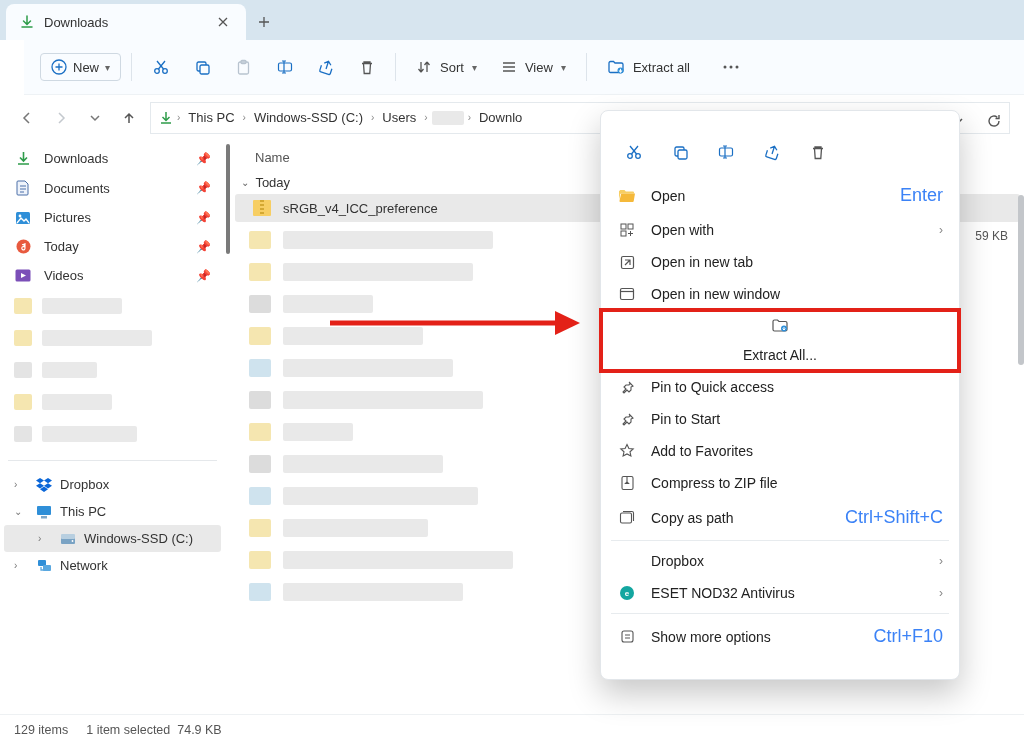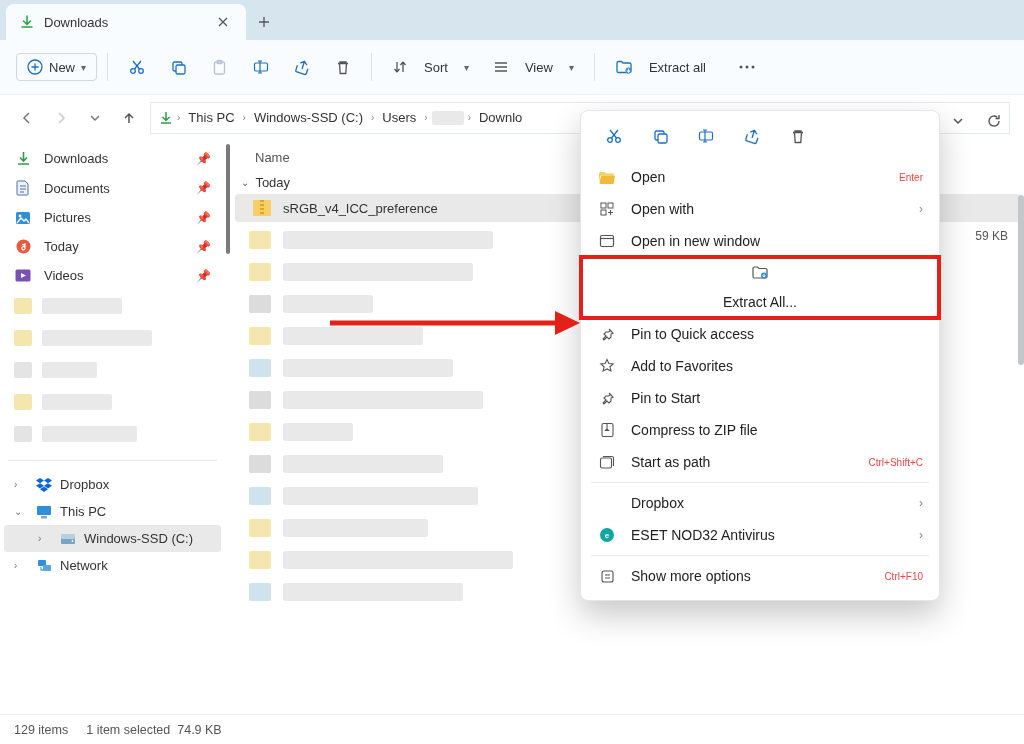--- a/index.html
+++ b/index.html
@@ -4,22 +4,22 @@
 <style>
   * { box-sizing: border-box; font-family: "Segoe UI", -apple-system, sans-serif; }
   body { margin: 0; width: 1024px; height: 744px; background: #fff; overflow: hidden; position: relative; font-size: 13px; color: #333; }
 
   .titlebar { height: 40px; background: #d7e5ef; display: flex; align-items: flex-end; }
   .tab { background: #f9fcff; display: flex; align-items: center; padding: 0 14px; height: 36px; border-radius: 8px 8px 0 0; margin-left: 6px; min-width: 240px; }
   .tab .icon { color: #2e9c4a; margin-right: 10px; }
   .tab-close { margin-left: auto; color: #444; padding: 3px; }
   .newtab { width: 36px; height: 36px; display: flex; align-items: center; justify-content: center; color: #444; }
 
-  .toolbar { height: 55px; background: #f9fcff; display: flex; align-items: center; padding: 0 16px; gap: 4px; border-bottom: 1px solid #eef2f5; }
-  .tb-btn { display: flex; align-items: center; gap: 16px; padding: 6px 10px; border-radius: 4px; color: #1a6fc4; justify-content: flex-end; }
+  .toolbar { height: 55px; background: #f9fcff; display: flex; align-items: center; padding: 0 16px; gap: 4px; border-bottom: 1px solid #eef2f5; margin-left: 24px; }
+  .tb-btn { display: flex; align-items: center; gap: 8px; padding: 6px 10px; border-radius: 4px; color: #1a6fc4; justify-content: flex-end; }
   .tb-btn.labeled { color: #333; }
   .tb-btn.labeled .icon { color: #1a6fc4; }
   .tb-btn.labeled-dark { color: #333; }
   .tb-btn.labeled-dark .icon { color: #555; }
   .tb-divider { width: 1px; height: 28px; background: #dde4eb; margin: 0 6px; }
   .new-btn { border: 1px solid #cfd9e2; border-radius: 4px; padding: 5px 10px; display: flex; align-items: center; gap: 6px; color: #333; }
   .new-btn .plus { color: #1a6fc4; font-size: 15px; }
   .chev { color: #666; font-size: 10px; }
 
   .addrbar { height: 45px; background: #fff; display: flex; align-items: center; padding: 0 14px; gap: 8px; }
@@ -59,27 +59,27 @@
   .row .ficon { width: 18px; height: 16px; background: #f7ce63; border-radius: 1px; position: relative; }
   .row .ficon.zip::after { content: ""; position: absolute; left: 7px; top: 0; width: 4px; height: 16px; background: repeating-linear-gradient(#d4a832 0 2px, #f7ce63 2px 4px); }
   .row-size { position: absolute; right: 16px; top: 89px; color: #555; font-size: 12px; }
   .row-redacted { height: 28px; margin: 4px 18px; display: flex; align-items: center; gap: 12px; }
   .row-redacted .blk { background: #e9e9e9; height: 18px; border-radius: 2px; }
   .row-redacted .blk.yellow { background: #f5e6b0; width: 22px; height: 18px; }
   .row-redacted .blk.blue { background: #cfe3ee; }
 
   .statusbar { position: absolute; bottom: 0; left: 0; right: 0; height: 30px; display: flex; align-items: center; padding: 0 14px; gap: 18px; color: #555; background: #fff; border-top: 1px solid #eef1f3; font-size: 12.5px; }
 
-  .ctx { position: absolute; left: 580px; top: 110px; width: 360px; background: #fff; border: 1px solid #e2e6ea; border-radius: 8px; box-shadow: 0 14px 32px rgba(0,0,0,0.22); padding: 8px 0; z-index: 40; }
+  .ctx { position: absolute; left: 600px; top: 110px; width: 360px; background: #fff; border: 1px solid #e2e6ea; border-radius: 8px; box-shadow: 0 14px 32px rgba(0,0,0,0.22); padding: 24px 0; z-index: 40; }
   .ctx-top { display: flex; gap: 8px; padding: 2px 14px 10px; }
   .ctx-topbtn { width: 38px; height: 30px; display: flex; align-items: center; justify-content: center; color: #1a6fc4; }
   .ctx-topbtn.dark { color: #555; }
   .ctx-item { display: flex; align-items: center; padding: 8px 16px; gap: 14px; color: #222; font-size: 14px; }
   .ctx-item .icon { width: 20px; display: flex; justify-content: center; color: #555; }
-  .ctx-item .shortcut { margin-left: auto; color: #ef4444; font-size: 10px; }
+  .ctx-item .shortcut { margin-left: auto; color: #3b82f6; font-size: 18px; }
   .ctx-item .sub { margin-left: auto; color: #888; font-size: 12px; }
   .ctx-sep { height: 1px; background: #e7ebee; margin: 4px 10px; }
   .ctx-highlight { outline: 4px solid #e32118; outline-offset: -2px; flex-direction: column; }
 
   .arrow { position: absolute; z-index: 50; }
 
   svg { display: block; }
 </style>
 </head>
 <body>
@@ -500,20 +500,29 @@
           <rect x="9" y="2" width="5" height="5" stroke="#555" fill="none"></rect>
           <rect x="2" y="9" width="5" height="5" stroke="#555" fill="none"></rect>
           <path d="M9 11.5h5M11.5 9v5" stroke="#555"></path>
         </svg>
       </span>
     <span>Open with</span>
     <span class="sub">›</span>
   </div>
   <div class="ctx-item">
     <span class="icon">
+        <svg width="15" height="15" viewBox="0 0 15 15">
+          <rect x="1.5" y="1.5" width="12" height="12" rx="1.5" stroke="#555" fill="none" stroke-width="1.2"></rect>
+          <path d="M5 5h5v5M10 5l-5 5" stroke="#555" stroke-width="1.2" fill="none"></path>
+        </svg>
+      </span>
+    <span>Open in new tab</span>
+  </div>
+  <div class="ctx-item">
+    <span class="icon">
         <svg width="16" height="14" viewBox="0 0 16 14">
           <rect x="1.5" y="1.5" width="13" height="11" rx="1.5" stroke="#555" fill="none" stroke-width="1.2"></rect>
           <path d="M1.5 4.5h13" stroke="#555" stroke-width="1.2"></path>
         </svg>
       </span>
     <span>Open in new window</span>
   </div>
 
   <div class="ctx-item ctx-highlight">
     <span class="icon">
@@ -529,51 +538,51 @@
   <div class="ctx-item">
     <span class="icon">
         <svg width="15" height="15" viewBox="0 0 15 15">
           <path d="M9 2l4 4-2 1v3l-2 2-2-2-3 3-1-1 3-3-2-2 2-2h3l1-2z" stroke="#555" fill="none" stroke-width="1.1"></path>
         </svg>
       </span>
     <span>Pin to Quick access</span>
   </div>
   <div class="ctx-item">
     <span class="icon">
+        <svg width="15" height="15" viewBox="0 0 15 15">
+          <path d="M9 2l4 4-2 1v3l-2 2-2-2-3 3-1-1 3-3-2-2 2-2h3l1-2z" stroke="#555" fill="none" stroke-width="1.1"></path>
+        </svg>
+      </span>
+    <span>Pin to Start</span>
+  </div>
+  <div class="ctx-item">
+    <span class="icon">
         <svg width="16" height="16" viewBox="0 0 16 16">
           <path d="M8 1.5l1.9 4 4.3.4-3.2 2.9.9 4.2L8 10.9 4.1 13l.9-4.2L1.8 5.9l4.3-.4L8 1.5z" stroke="#555" fill="none" stroke-width="1.1"></path>
         </svg>
       </span>
     <span>Add to Favorites</span>
-  </div>
-  <div class="ctx-item">
-    <span class="icon">
-        <svg width="15" height="15" viewBox="0 0 15 15">
-          <path d="M9 2l4 4-2 1v3l-2 2-2-2-3 3-1-1 3-3-2-2 2-2h3l1-2z" stroke="#555" fill="none" stroke-width="1.1"></path>
-        </svg>
-      </span>
-    <span>Pin to Start</span>
   </div>
   <div class="ctx-item">
     <span class="icon">
         <svg width="15" height="16" viewBox="0 0 15 16">
           <rect x="2" y="1.5" width="11" height="13" rx="1.5" stroke="#555" fill="none" stroke-width="1.1"></rect>
           <path d="M7 2v5l-1.5 1.5h3L7 7" stroke="#555" fill="none" stroke-width="1.1"></path>
         </svg>
       </span>
     <span>Compress to ZIP file</span>
   </div>
   <div class="ctx-item">
     <span class="icon">
         <svg width="16" height="15" viewBox="0 0 16 15">
           <rect x="1.5" y="3" width="11" height="10" rx="1.5" stroke="#555" fill="none" stroke-width="1.1"></rect>
           <path d="M4 1.5h9a1.5 1.5 0 011.5 1.5v8" stroke="#555" fill="none" stroke-width="1.1"></path>
         </svg>
       </span>
-    <span>Start as path</span>
+    <span>Copy as path</span>
     <span class="shortcut">Ctrl+Shift+C</span>
   </div>
   <div class="ctx-sep"></div>
   <div class="ctx-item">
     <span class="icon" style="width:20px"></span>
     <span>Dropbox</span>
     <span class="sub">›</span>
   </div>
   <div class="ctx-item">
     <span class="icon">

